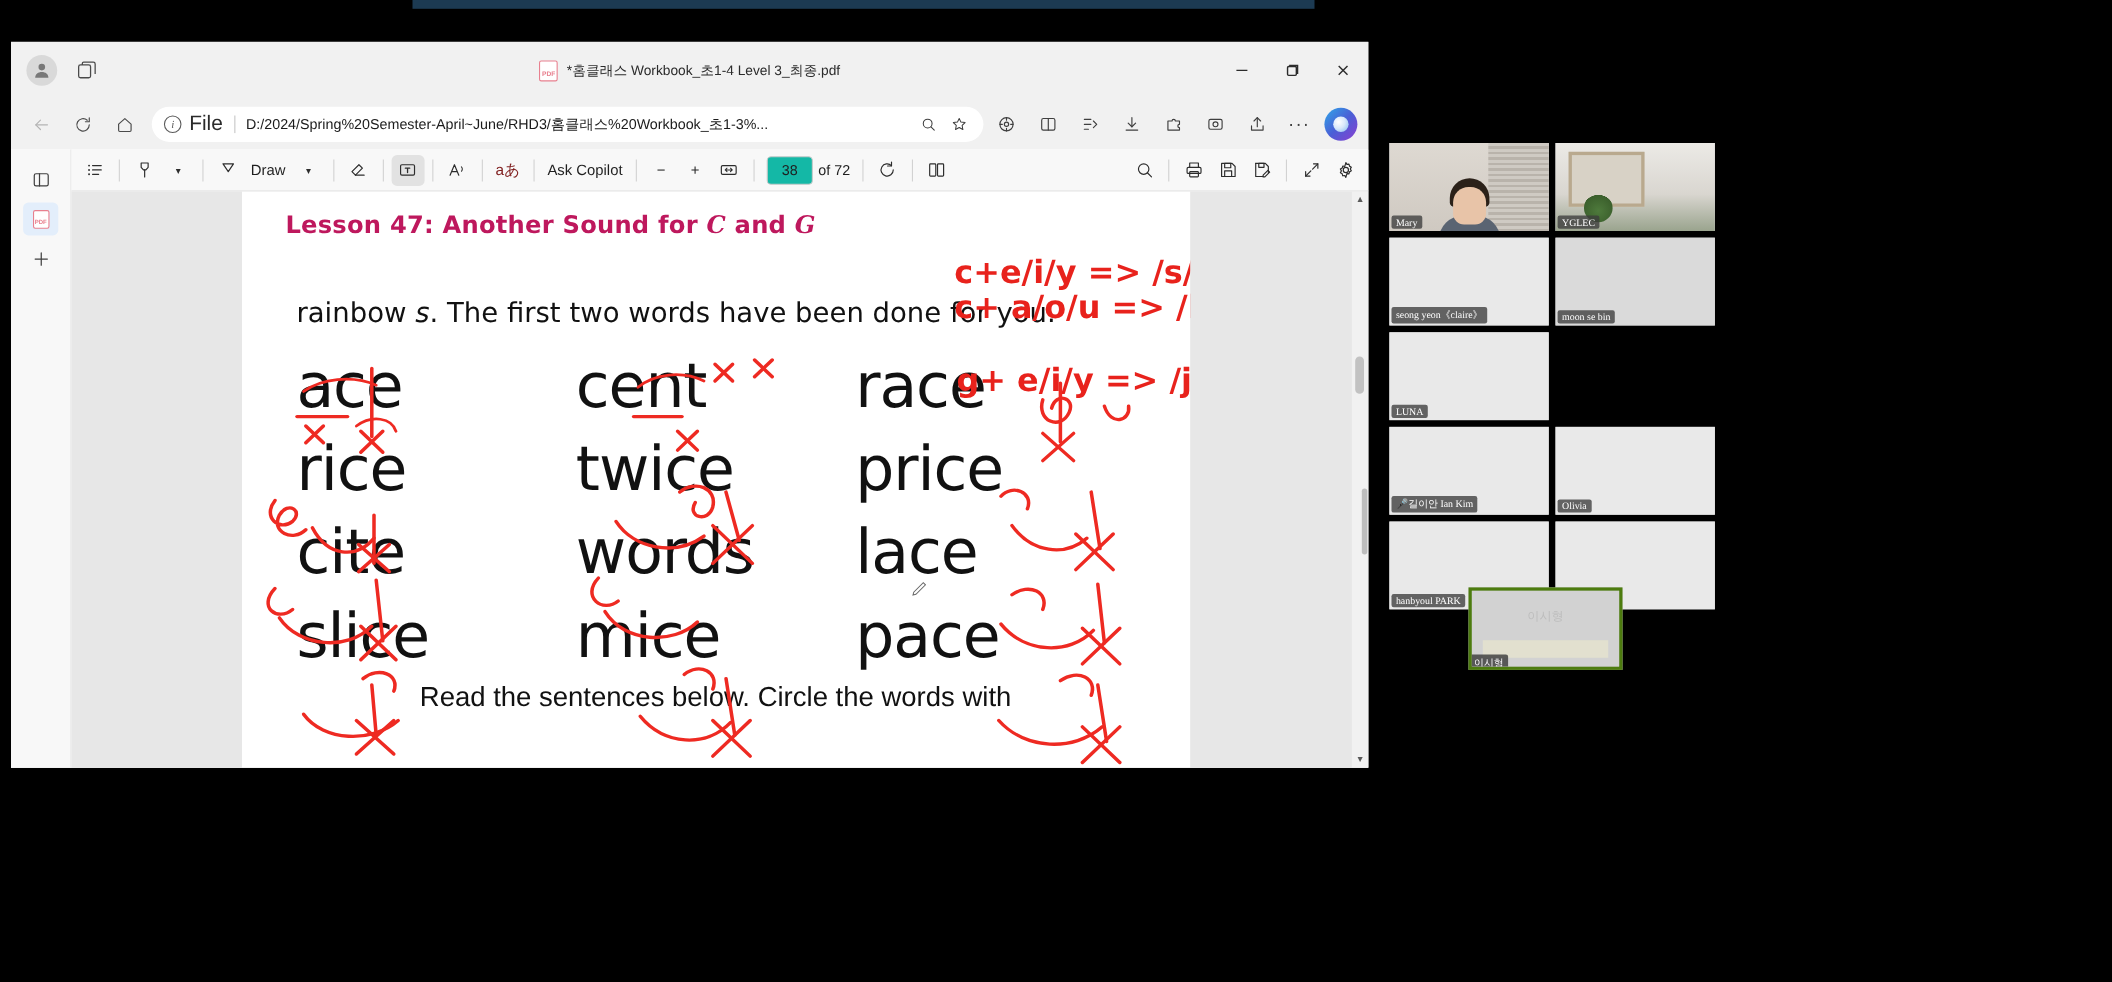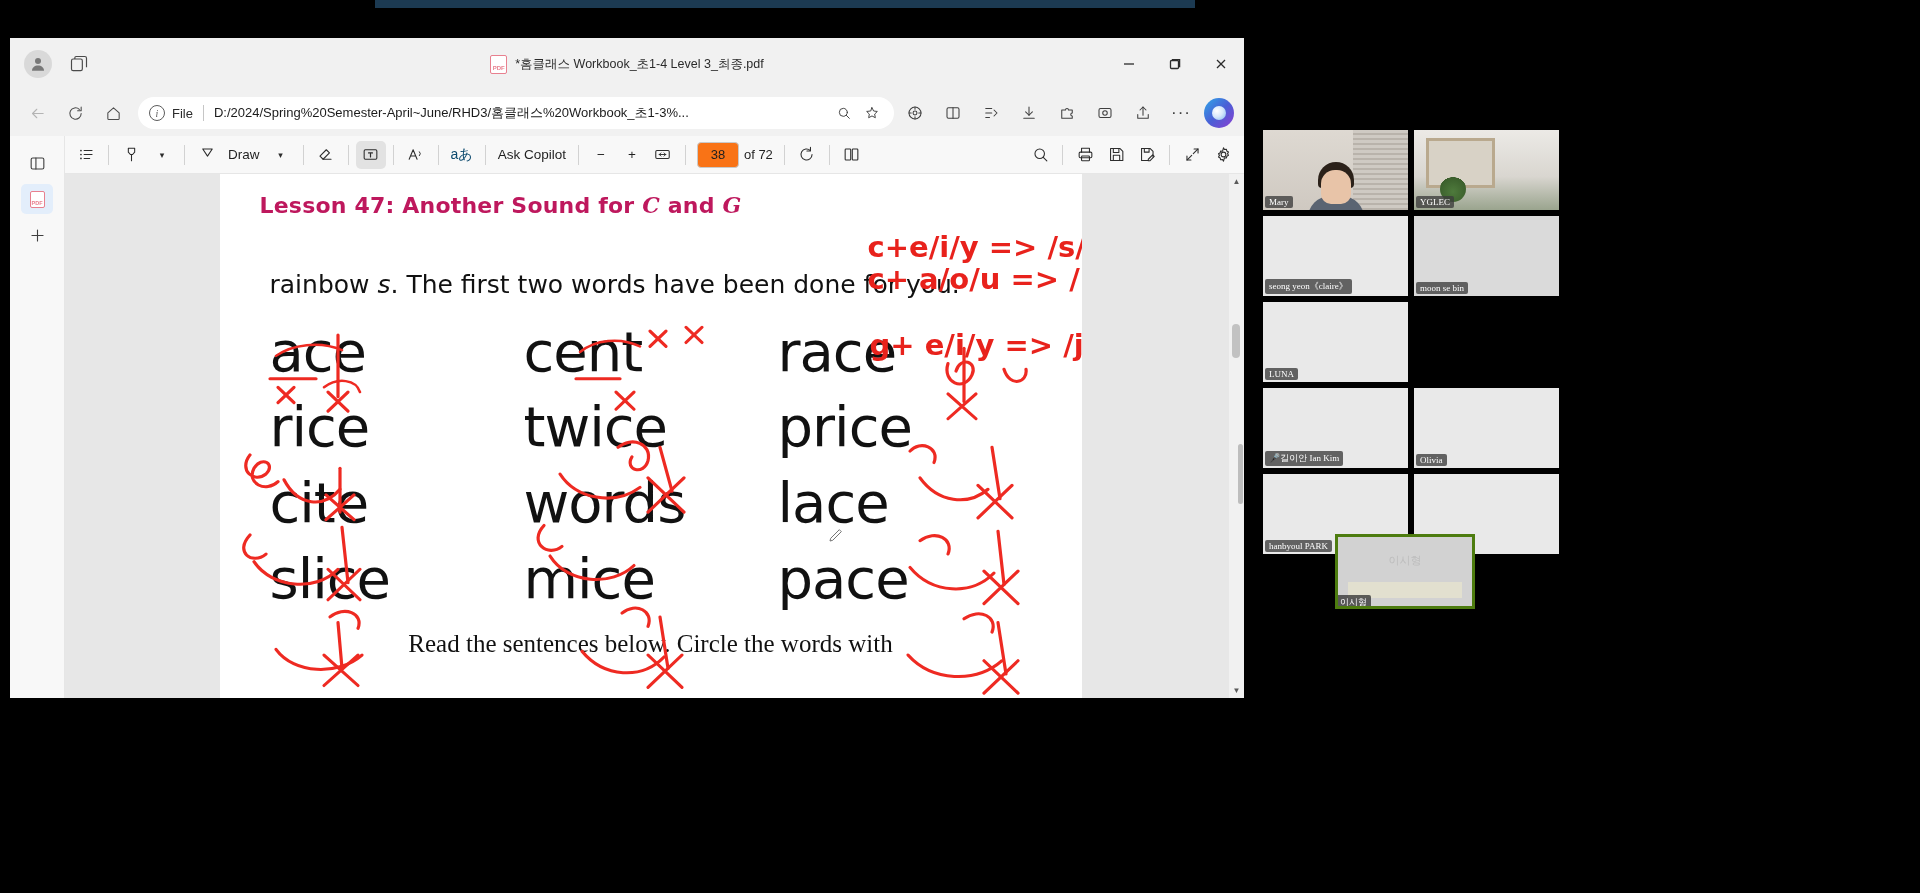--- a/index.html
+++ b/index.html
@@ -70,21 +70,21 @@
 
   .urlbox {
     flex: 1; height: 32px; background: #fff; border-radius: 16px;
     display: flex; align-items: center; gap: 0px; padding: 0 8px 0 11px;
     min-width: 0; margin-left: 4px;
   }
   .info-ic { width: 16px; height: 16px; border: 1.3px solid #5c5c5c; border-radius: 50%;
              display: flex; align-items: center; justify-content: center;
              font-size: 10px; color: #5c5c5c; font-style: italic; font-family: "Liberation Serif", serif;
              flex: 0 0 16px; }
-  .file-word { font-size: 13px; color: #2b2b2b; margin-left: 7px; }
+  .file-word { font-size: 19px; color: #2b2b2b; margin-left: 7px; }
   .url-sep { width: 1px; height: 16px; background: #c6c6c6; margin: 0 10px; }
   .url-text {
     font-size: 13px; color: #1b1b1b; white-space: nowrap; overflow: hidden;
     text-overflow: clip; flex: 1; min-width: 0;
   }
   .url-icn { width: 28px; height: 26px; display: flex; align-items: center; justify-content: center; flex: 0 0 28px; }
   .url-icn svg { width: 16px; height: 16px; fill: none; stroke: #3b3b3b; stroke-width: 1.4;
                  stroke-linejoin: round; stroke-linecap: round; }
   .tool-btn {
     width: 34px; height: 32px; display: flex; align-items: center; justify-content: center;
@@ -138,26 +138,26 @@
     display: flex; align-items: center; justify-content: center; padding: 0 5px;
   }
   .pt-btn.sel { background: #e2e2e2; }
   .pt-btn svg { width: 19px; height: 19px; fill: none; stroke: #2d2d2d;
                 stroke-width: 1.35; stroke-linecap: round; stroke-linejoin: round; }
   .pt-label { font-size: 13.5px; color: #1f1f1f; padding: 0 5px; white-space: nowrap; }
   .pt-sep { width: 1px; height: 20px; background: #d2d2d2; margin: 0 6px; }
   .caret { font-size: 9px; color: #2d2d2d; }
   .pagebox {
     width: 42px; height: 26px; border: 1px solid #c9c9c9; border-radius: 4px;
-    background: #f97316; display: flex; align-items: center; justify-content: center;
+    background: #14b8a6; display: flex; align-items: center; justify-content: center;
     font-size: 13px; color: #1f1f1f; margin: 0 4px;
   }
   .oftotal { font-size: 13px; color: #1f1f1f; margin-right: 4px; white-space: nowrap; }
   .spacer { flex: 1; }
-  .aa-glyph { font-size: 14px; color: #0c4a6e; }
+  .aa-glyph { font-size: 14px; color: #7f1d1d; }
 
   
   .pdfcanvas {
     flex: 1; background: #e7e7e7; position: relative; overflow: hidden;
     display: flex; justify-content: center;
   }
   .page {
     width: 862px; background: #fff; position: relative; overflow: hidden;
     margin-left: -8px;
   }
@@ -177,22 +177,22 @@
 
   .wordgrid {
     display: grid; grid-template-columns: repeat(3, 1fr);
     margin-top: 14px; padding: 0 10px; row-gap: 4px;
   }
   .word {
     font-family: "DejaVu Sans", sans-serif; font-size: 56px; color: #111;
     line-height: 1.28; letter-spacing: -1px;
   }
   .bottom-line {
-    font-family: Liberation Serif, serif; font-size: 25px; color: #111;
-    text-align: center; margin-top: 16px;
+    font-family: Liberation Sans, sans-serif; font-size: 25px; color: #111;
+    text-align: center; margin-top: 6px;
   }
 
   
   .annot { position: absolute; color: #e8221c; font-weight: bold;
            font-family: "DejaVu Sans", sans-serif; pointer-events: none; }
   .rule { font-size: 29px; letter-spacing: 0px; white-space: nowrap; }
 
   .ink { position: absolute; left:0; top:0; width: 100%; height: 100%; pointer-events: none; }
   .ink path, .ink line { stroke: #ee2a22; fill: none; stroke-width: 3.2;
                          stroke-linecap: round; stroke-linejoin: round; }

